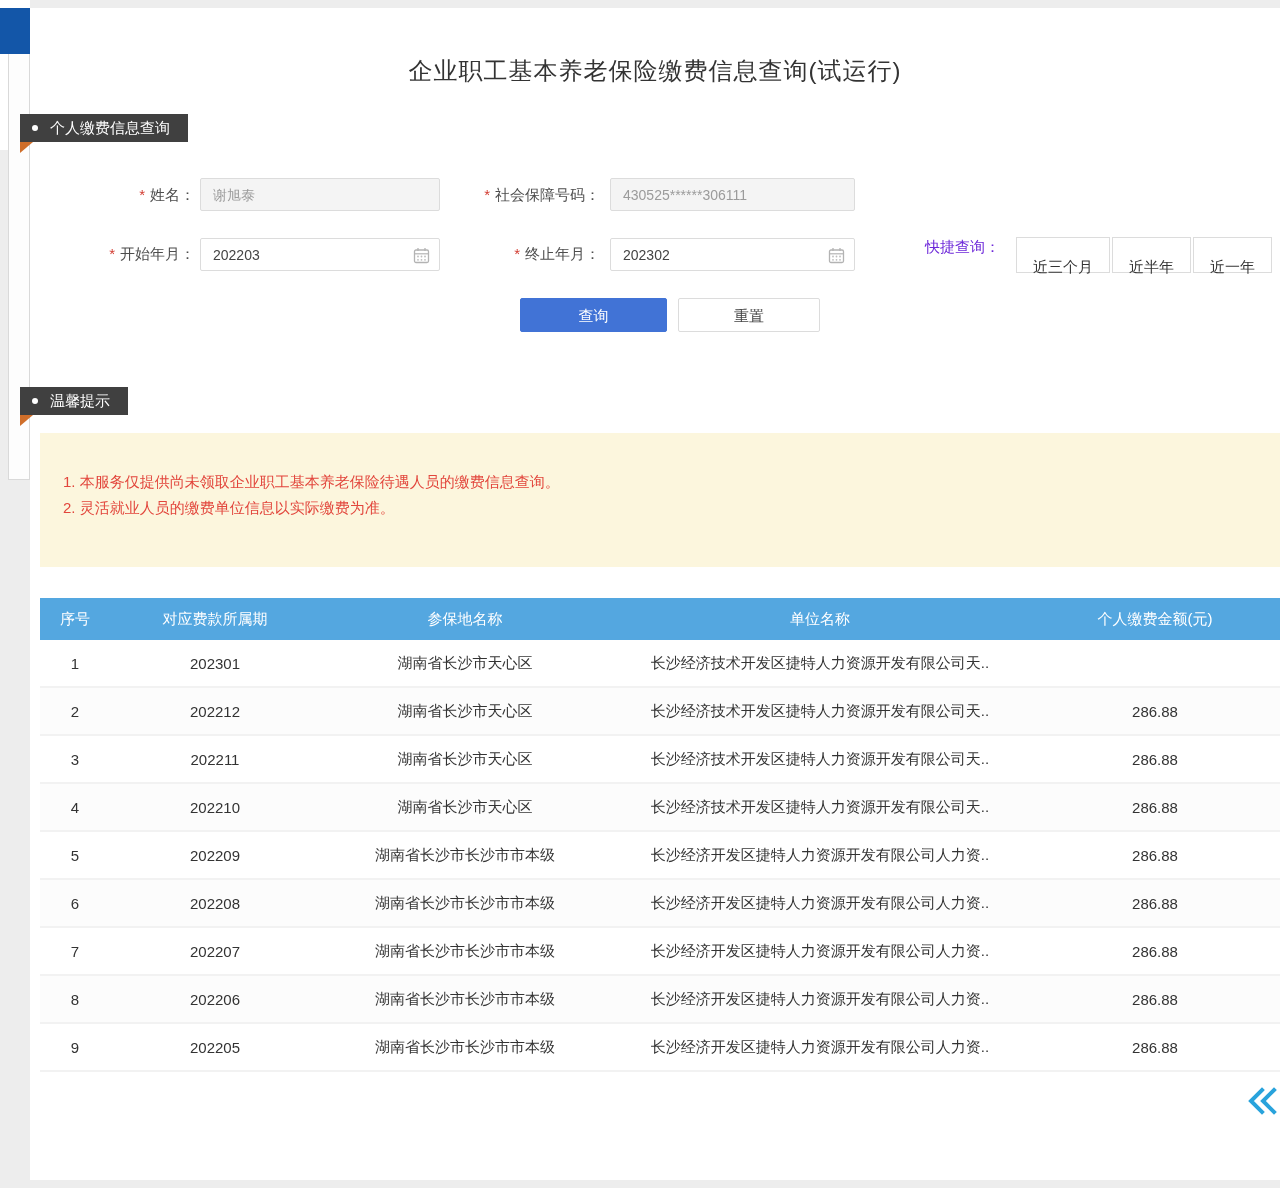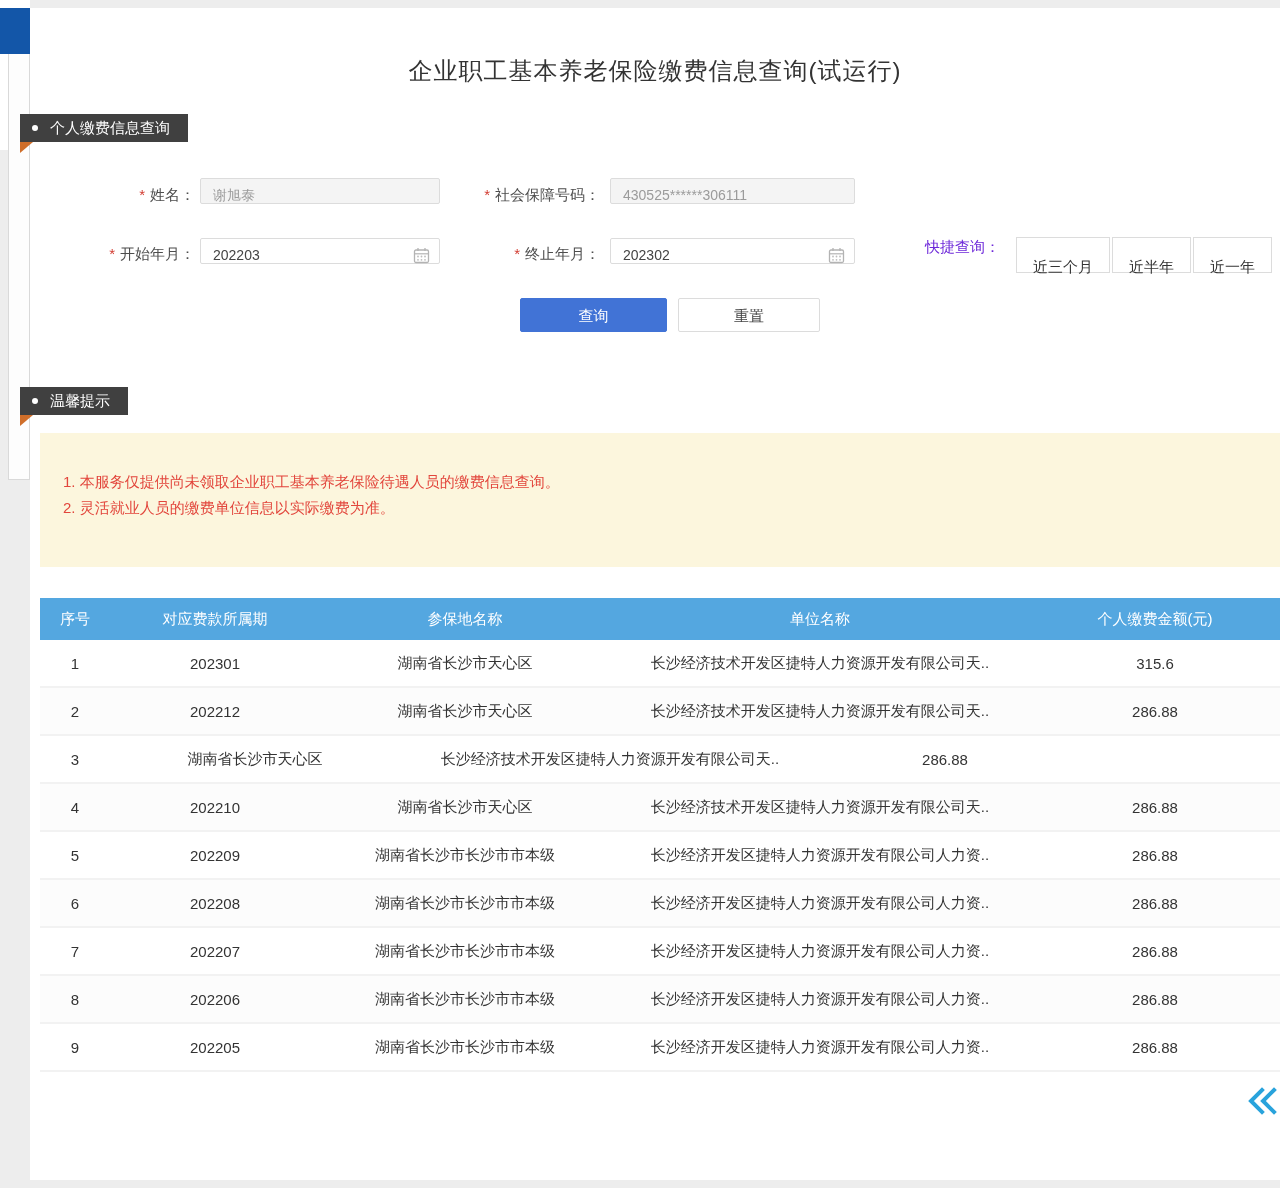--- a/index.html
+++ b/index.html
@@ -24,21 +24,21 @@
     color:#fff; font-size:15px; padding:0 18px 0 12px; z-index:5; }
   .ribbon .dot { display:inline-block; width:6px; height:6px; border-radius:50%;
     background:#fff; vertical-align:middle; margin:-2px 12px 0 0; }
   .ribbon-fold { position:absolute; left:20px; width:0; height:0; z-index:4;
     border-left:13px solid #cf6e2a; border-bottom:11px solid transparent; }
   #ribbon-query { top:114px; }  #fold-query { top:142px; }
   #ribbon-tips { top:387px; }   #fold-tips { top:415px; }
 
   .flabel { position:absolute; font-size:15px; color:#4d4d4d; text-align:right; }
   .req { color:#d23b30; margin-right:5px; font-size:15px; }
-  .tinput { position:absolute; height:26px; border:1px solid #dcdcdc; border-radius:2px;
+  .tinput { position:absolute; height:33px; border:1px solid #dcdcdc; border-radius:2px;
     background:#fff; font-size:14px; line-height:32px; padding:0 12px; color:#444; }
   .tinput.disabled { background:#f4f4f4; color:#9b9b9b; }
   .cal-icon { position:absolute; right:9px; top:8px; }
 
   .quick-label { position:absolute; left:925px; top:238px; font-size:15px; color:#6d28d9; }
   .quick-group { position:absolute; left:1016px; top:237px; display:flex; gap:2px; }
   .quick-btn { height:36px; line-height:34px; padding:12px 16px; background:#fff;
     border:1px solid #dcdcdc; font-size:15px; color:#333; cursor:pointer; }
 
   .btn { position:absolute; top:298px; height:34px; border-radius:2px; font-size:15px;
@@ -151,31 +151,31 @@
       <div class="tcell c2" style="color: rgb(255, 255, 255);">参保地名称</div>
       <div class="tcell c3" style="color: rgb(255, 255, 255);">单位名称</div>
       <div class="tcell c4" style="color: rgb(255, 255, 255);">个人缴费金额(元)</div>
     </div>
   <div>
       <div class="trow">
         <div class="tcell c0">1</div>
         <div class="tcell c1">202301</div>
         <div class="tcell c2">湖南省长沙市天心区</div>
         <div class="tcell c3">长沙经济技术开发区捷特人力资源开发有限公司天..</div>
-        <div class="tcell c4">315.6</div>
       </div>
       <div class="trow alt">
         <div class="tcell c0">2</div>
         <div class="tcell c1">202212</div>
         <div class="tcell c2">湖南省长沙市天心区</div>
         <div class="tcell c3">长沙经济技术开发区捷特人力资源开发有限公司天..</div>
         <div class="tcell c4">286.88</div>
       </div>
       <div class="trow">
         <div class="tcell c0">3</div>
+        <div class="tcell c1">202211</div>
         <div class="tcell c2">湖南省长沙市天心区</div>
         <div class="tcell c3">长沙经济技术开发区捷特人力资源开发有限公司天..</div>
         <div class="tcell c4">286.88</div>
       </div>
       <div class="trow alt">
         <div class="tcell c0">4</div>
         <div class="tcell c1">202210</div>
         <div class="tcell c2">湖南省长沙市天心区</div>
         <div class="tcell c3">长沙经济技术开发区捷特人力资源开发有限公司天..</div>
         <div class="tcell c4">286.88</div>

